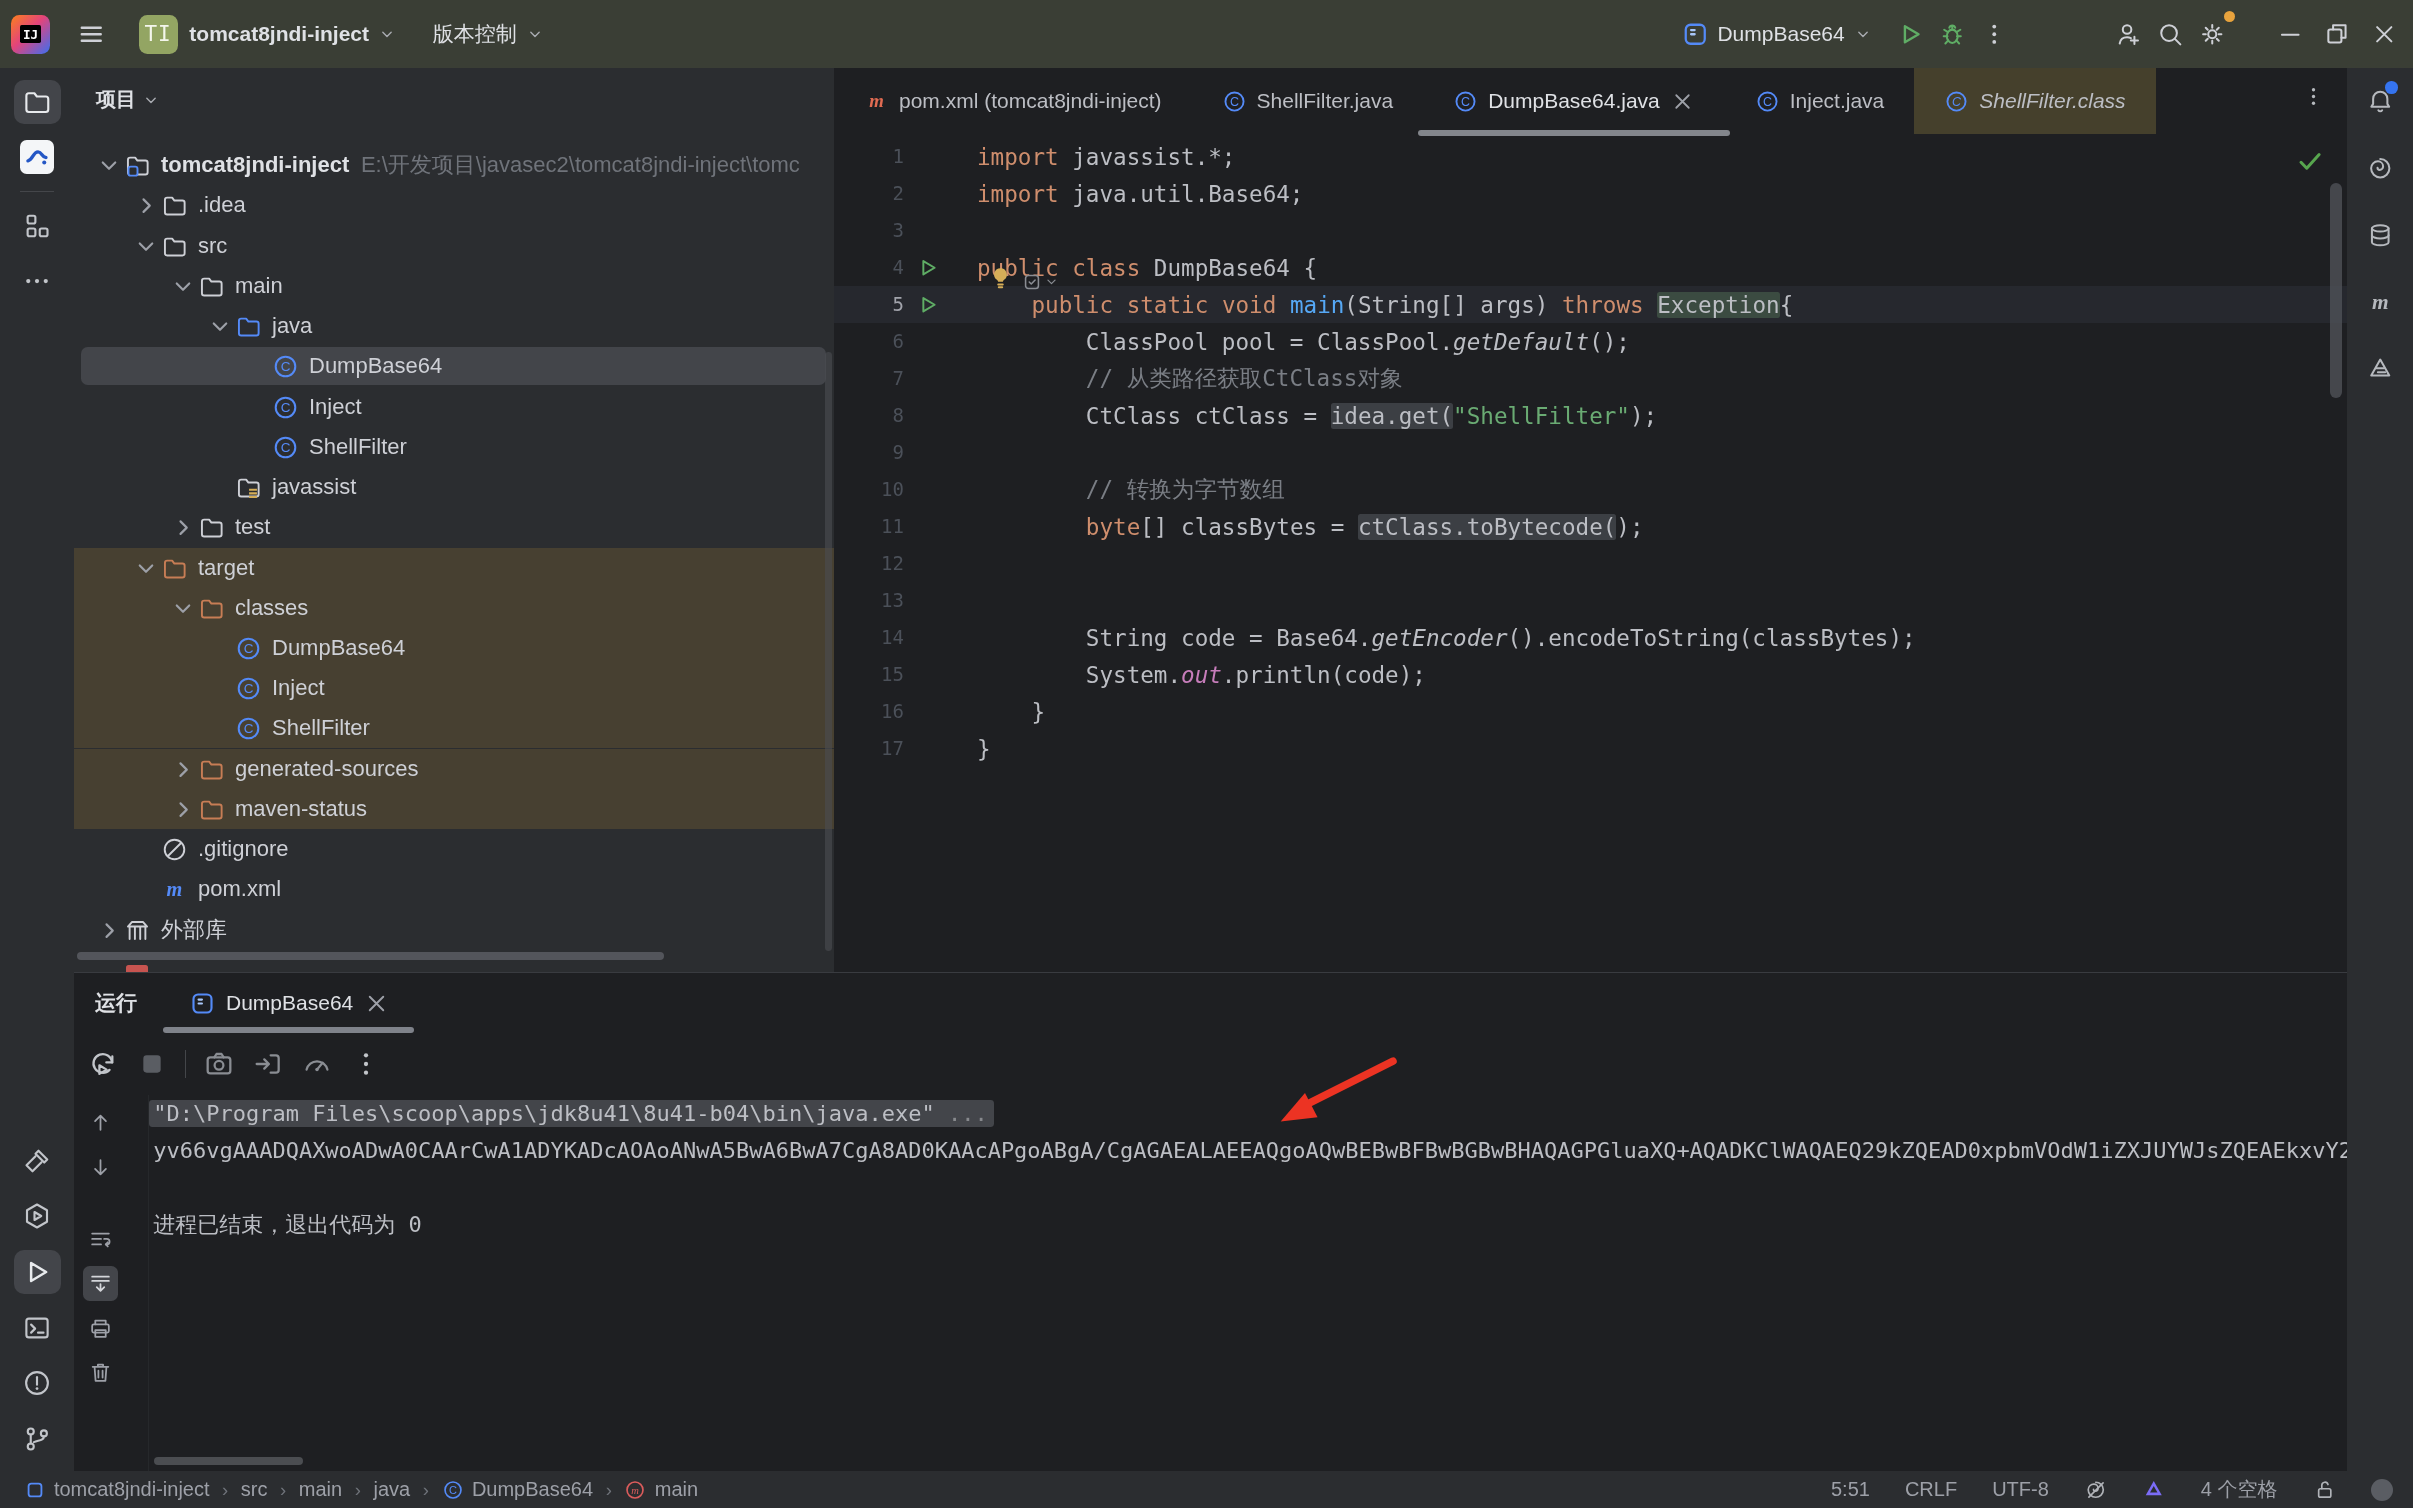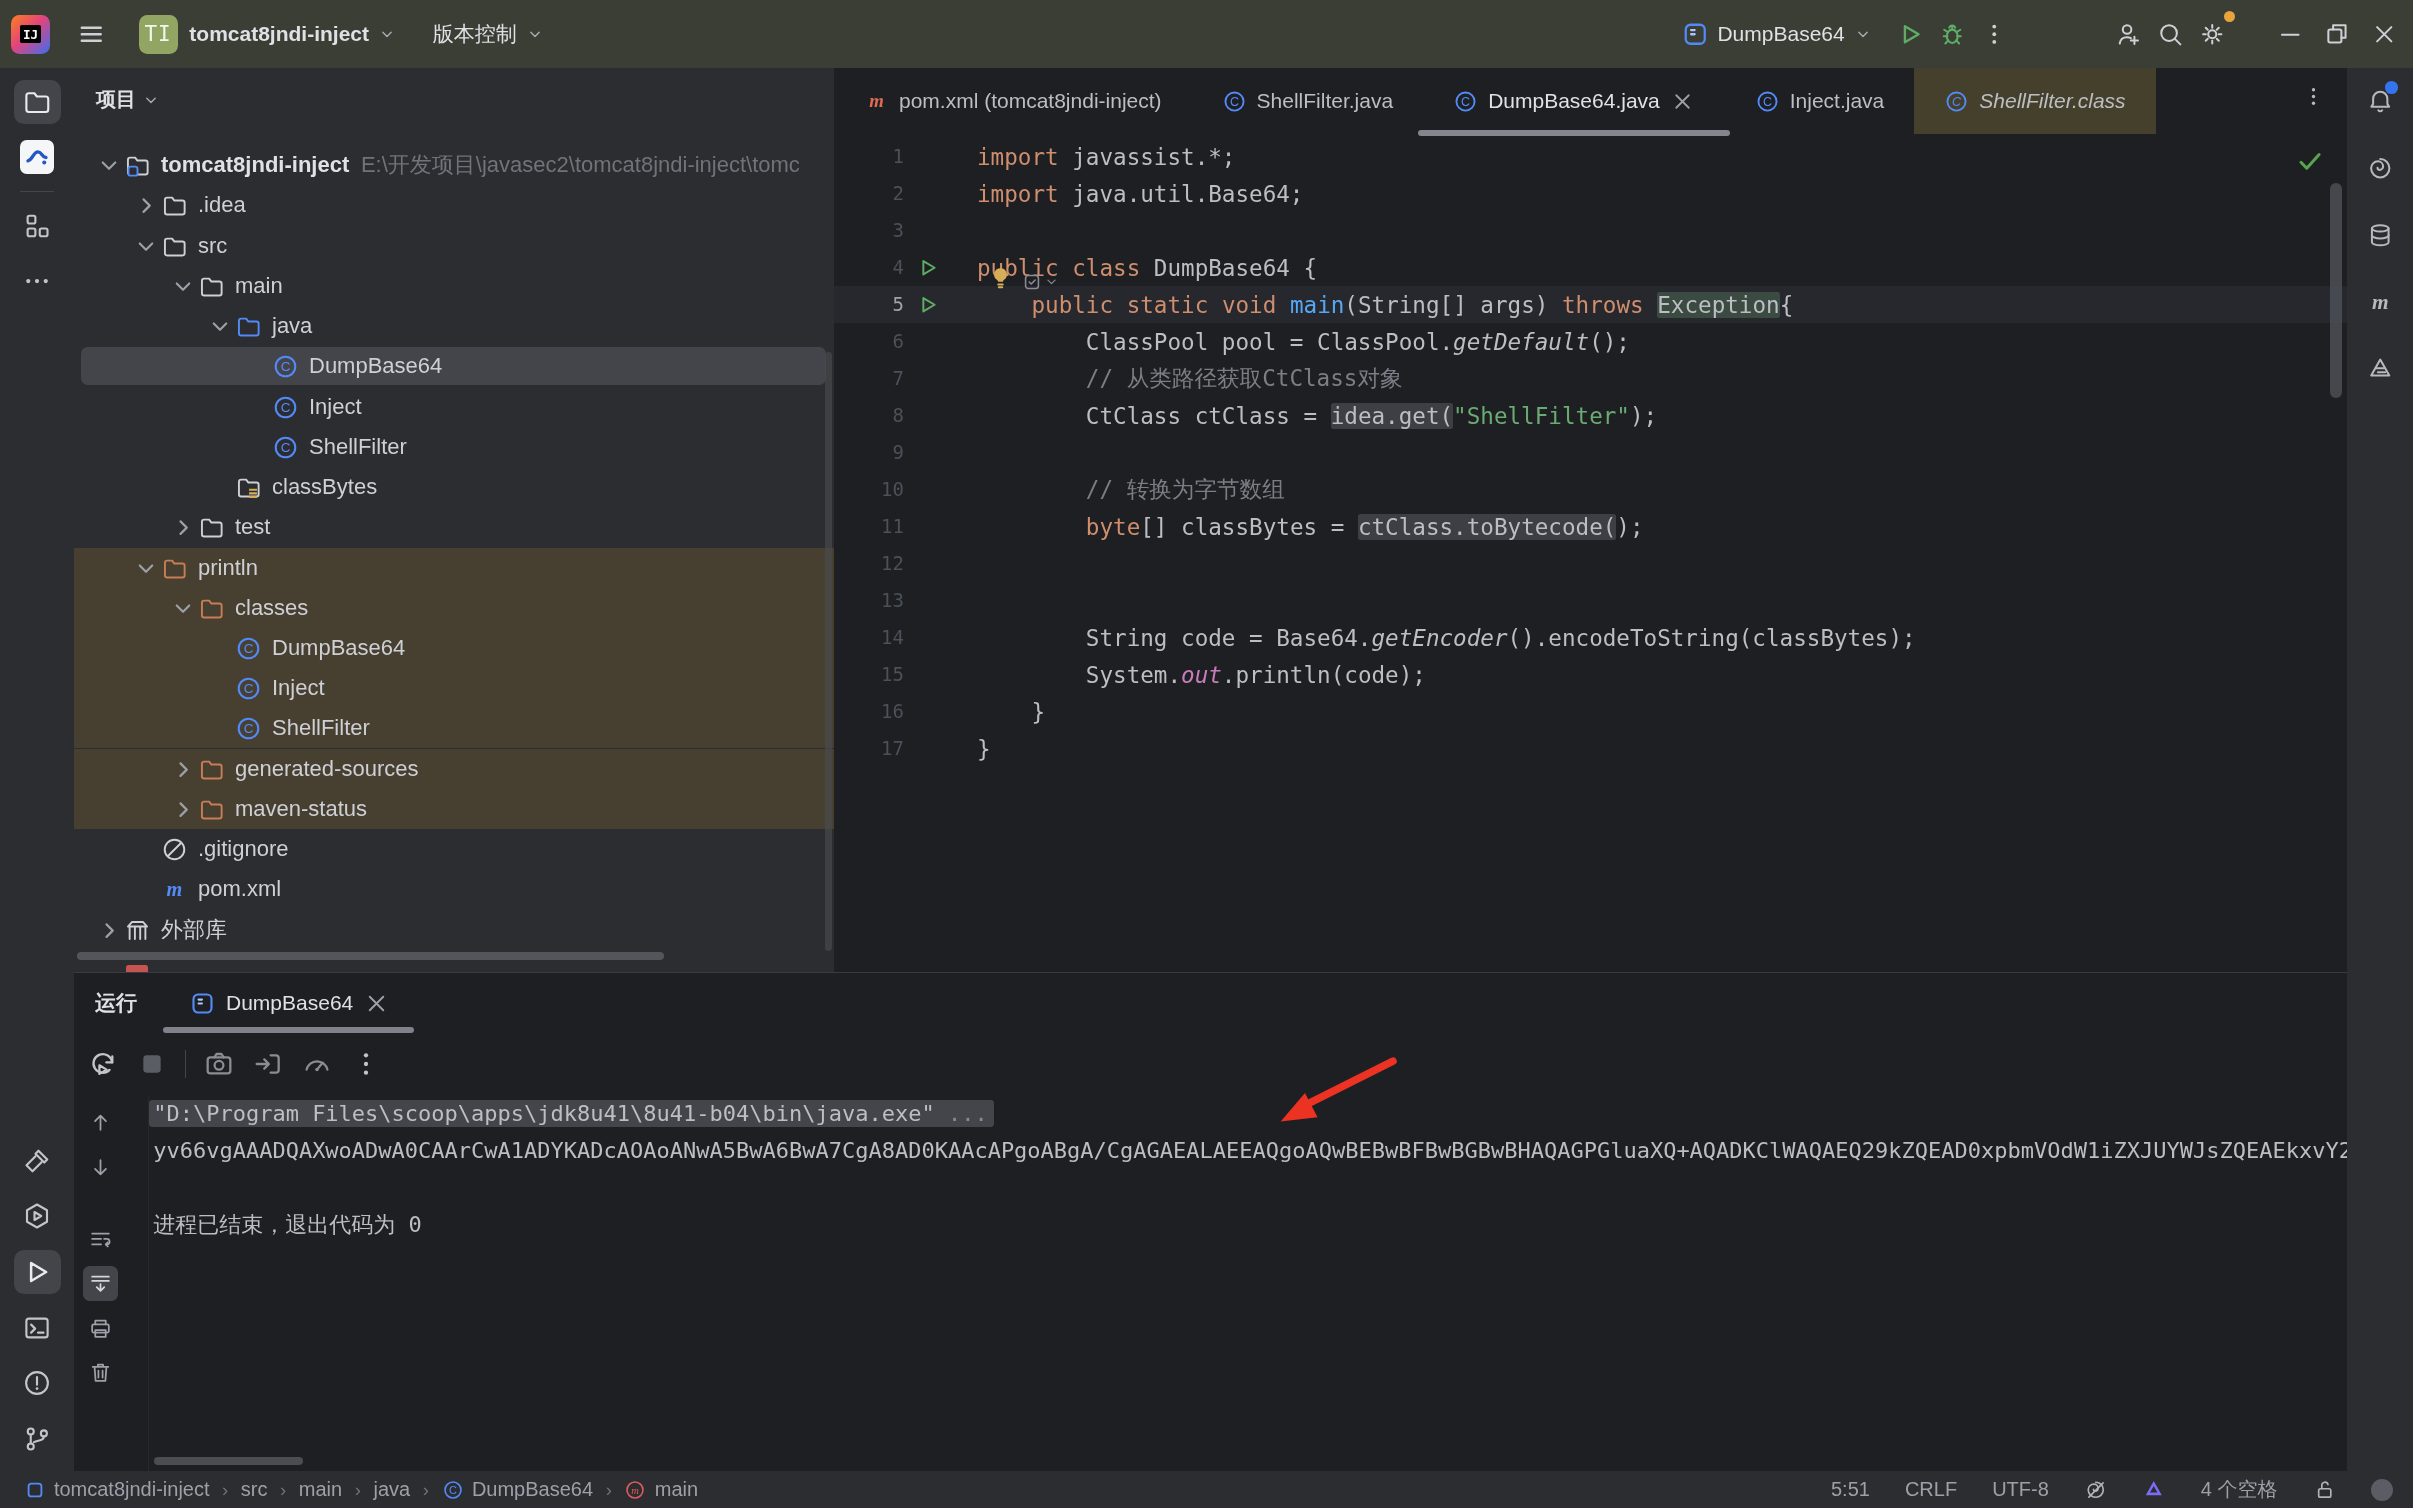--- a/index.html
+++ b/index.html
@@ -532,21 +532,21 @@
         <span class="icon tree-ico">
           <svg viewBox="0 0 24 24">
             <g fill="none" stroke="currentColor" stroke-width="1.7" stroke-linejoin="round">
               <path d="M3.5 7a2 2 0 012-2h4.4l2 2.6h7.1a2 2 0 012 2V18a2 2 0 01-2 2H5.5a2 2 0 01-2-2z"></path>
             </g>
             <g stroke="#d5ae58" stroke-width="1.9">
               <path d="M12.5 14h7M12.5 17.2h7M12.5 20.4h7"></path>
             </g>
           </svg>
         </span>
-        <span class="tree-label">classBytes</span>
+        <span class="tree-label">javassist</span>
       </div>
       <div class="tree-row" style="top: 439px;">
         <span style="width:94px; flex:none;"></span>
         <span class="tree-chev">
           <svg viewBox="0 0 24 24">
             <g fill="none" stroke="currentColor" stroke-width="1.7" stroke-linecap="round" stroke-linejoin="round">
               <path d="M10 7.5l5 5-5 5"></path>
             </g>
           </svg>
         </span>
@@ -568,21 +568,21 @@
             </g>
           </svg>
         </span>
         <span class="icon tree-ico">
           <svg viewBox="0 0 24 24">
             <g fill="none" stroke="#c77d55" stroke-width="1.7" stroke-linejoin="round">
               <path d="M3.5 7a2 2 0 012-2h4.4l2 2.6h7.1a2 2 0 012 2V18a2 2 0 01-2 2H5.5a2 2 0 01-2-2z"></path>
             </g>
           </svg>
         </span>
-        <span class="tree-label">println</span>
+        <span class="tree-label">target</span>
       </div>
       <div class="tree-row excluded" style="top: 520px;">
         <span style="width:94px; flex:none;"></span>
         <span class="tree-chev">
           <svg viewBox="0 0 24 24">
             <g fill="none" stroke="currentColor" stroke-width="1.7" stroke-linecap="round" stroke-linejoin="round">
               <path d="M7 10l5 5 5-5"></path>
             </g>
           </svg>
         </span>

